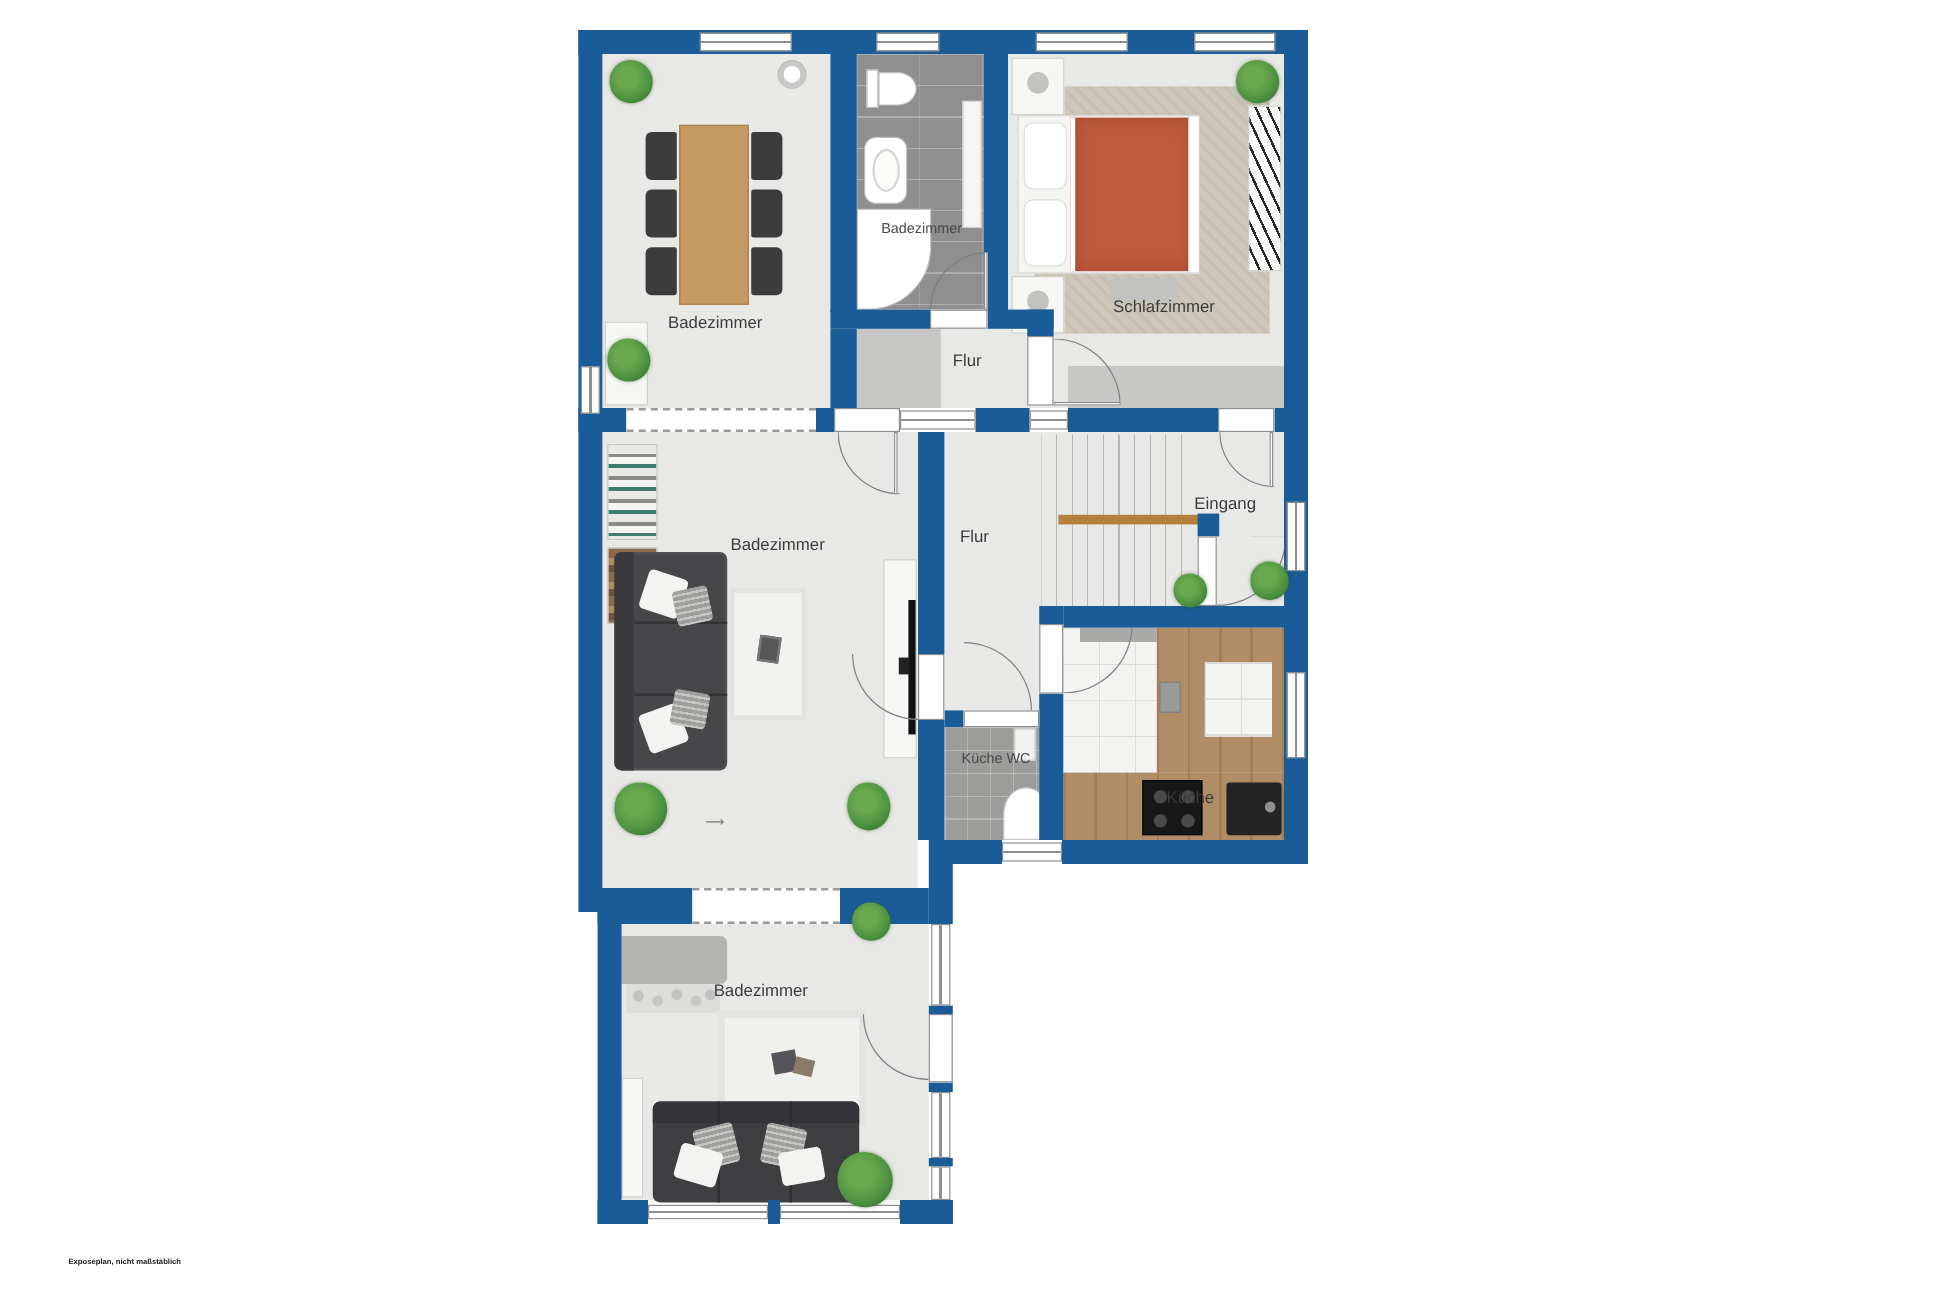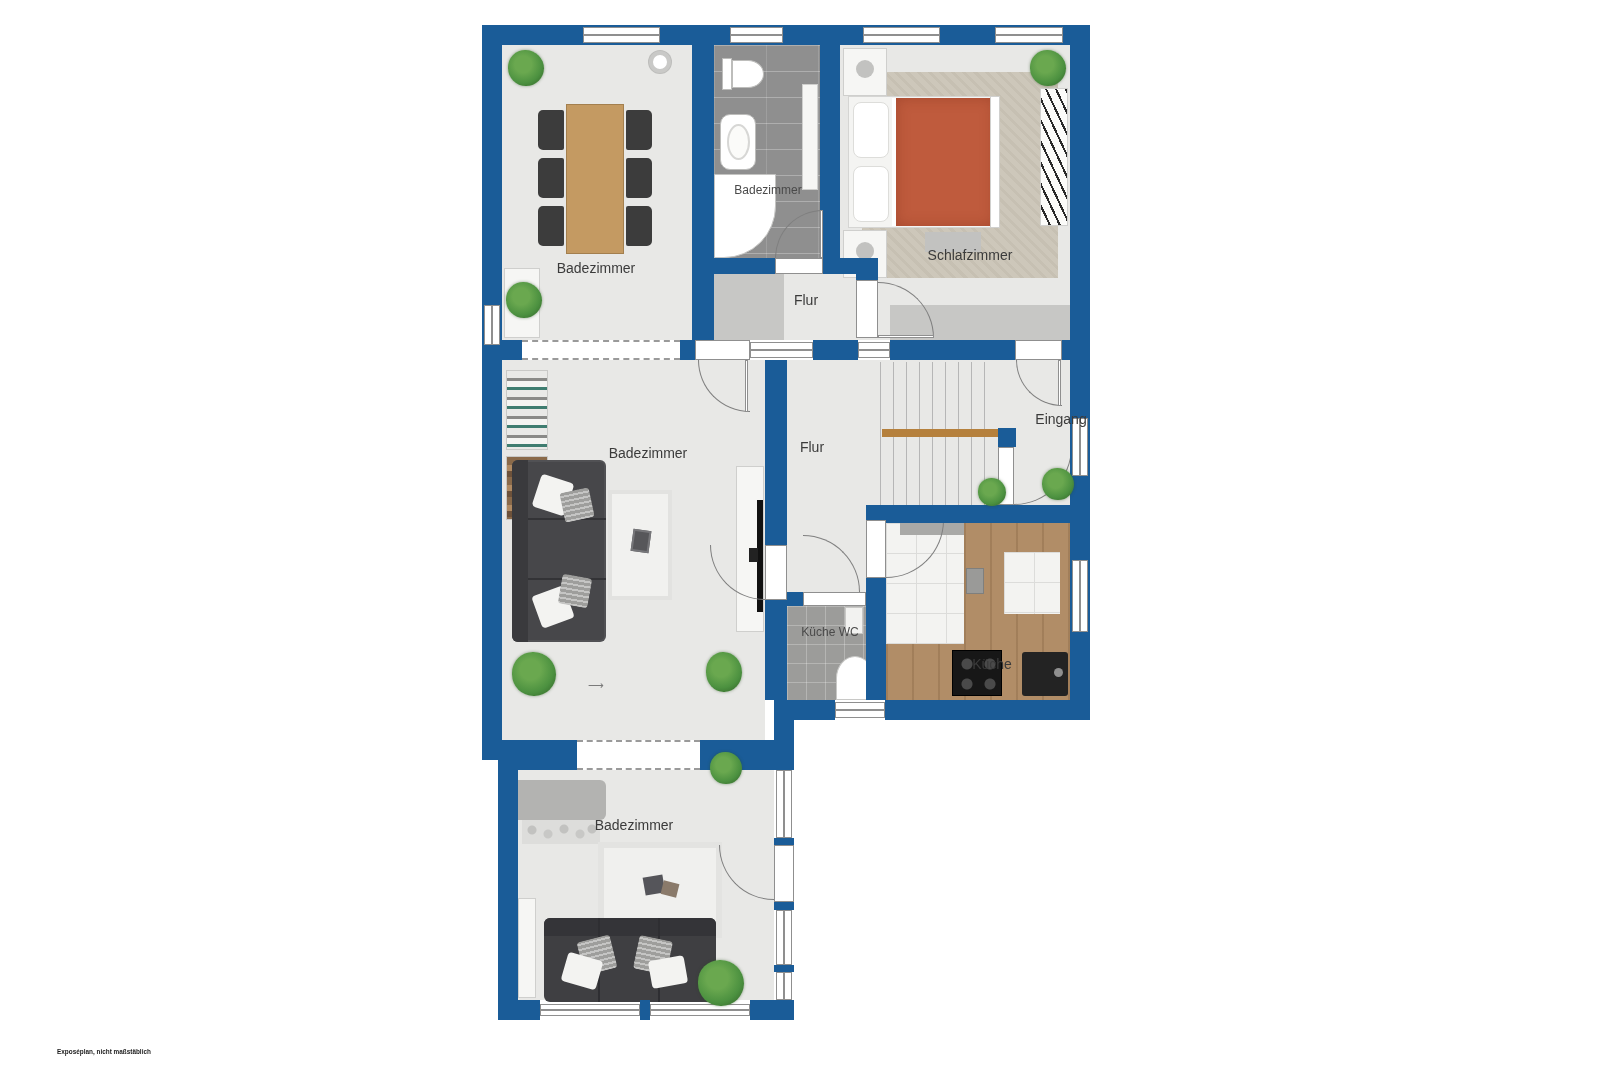--- a/index.html
+++ b/index.html
@@ -229,20 +229,20 @@
   <div class="plant" style="left:512px;top:652px;width:44px;height:44px;"></div>
   <div class="plant" style="left:706px;top:652px;width:36px;height:40px;"></div>
   <div class="plant" style="left:710px;top:752px;width:32px;height:32px;"></div>
   <div class="plant" style="left:698px;top:960px;width:46px;height:46px;"></div>
 
   <div class="lbl" style="left:596px;top:268px;">Badezimmer</div>
   <div class="lbl small" style="left:768px;top:190px;">Badezimmer</div>
   <div class="lbl" style="left:970px;top:255px;">Schlafzimmer</div>
   <div class="lbl" style="left:806px;top:300px;">Flur</div>
   <div class="lbl" style="left:812px;top:447px;">Flur</div>
-  <div class="lbl" style="left:1021px;top:419px;margin-left:40px;">Eingang</div>
+  <div class="lbl" style="left:1021px;top:419px;">Eingang</div>
   <div class="lbl" style="left:648px;top:453px;">Badezimmer</div>
   <div class="lbl small" style="left:830px;top:632px;">Küche WC</div>
   <div class="lbl" style="left:992px;top:664px;">Küche</div>
   <div class="lbl" style="left:634px;top:825px;">Badezimmer</div>
 
   <div class="disclaimer" style="left:57px;top:1048px;">Exposéplan, nicht maßstäblich</div>
 </div>
 
 </body></html>

